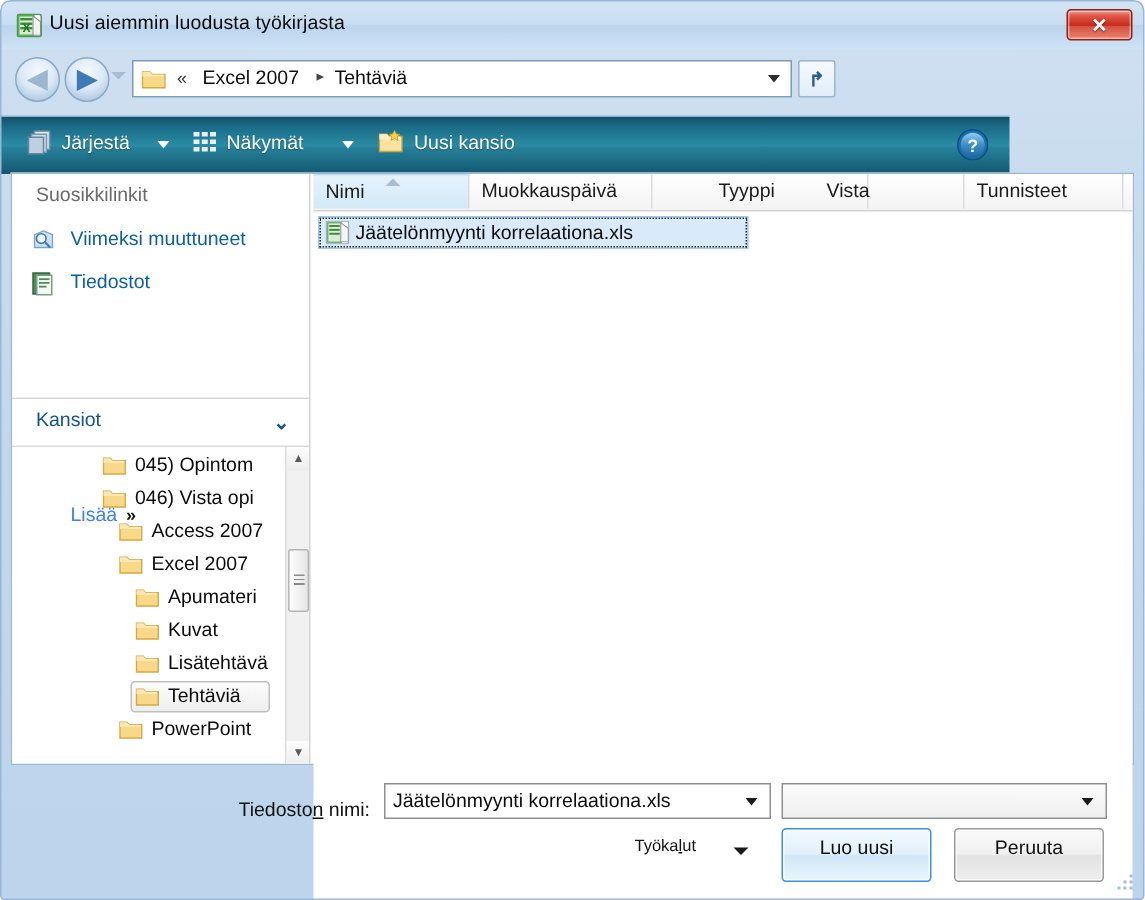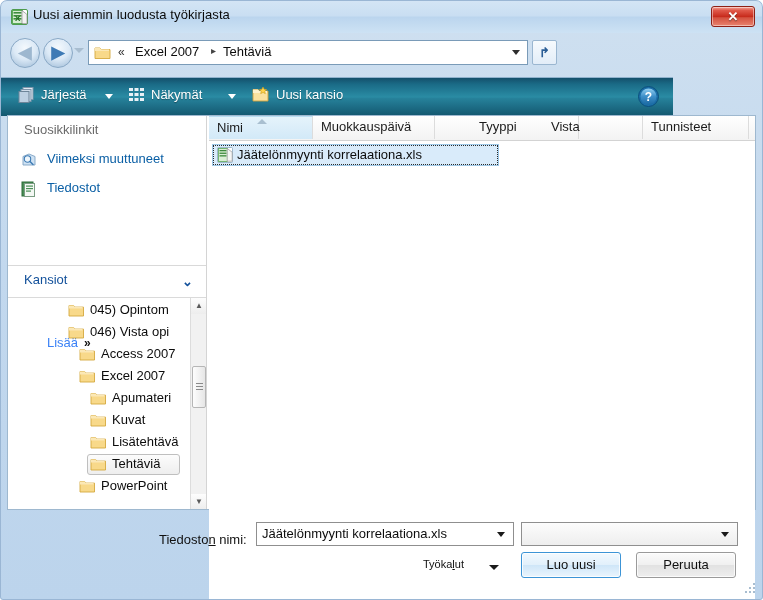--- a/index.html
+++ b/index.html
@@ -532,21 +532,21 @@
     left: 489px; top: 565px;
     width: 0; height: 0;
     border-left: 5px solid transparent;
     border-right: 5px solid transparent;
     border-top: 5px solid #1a1a1a;
     cursor: pointer;
   }
   .btn {
     position: absolute;
     top: 552px;
-    width: 100px; height: 26px;
+    width: 100px; height: 36px;
     font-size: 13px;
     color: #101010;
     text-align: center;
     line-height: 24px;
     border-radius: 3px;
     box-sizing: border-box;
     cursor: pointer;
   }
   .btn-default {
     left: 521px;

